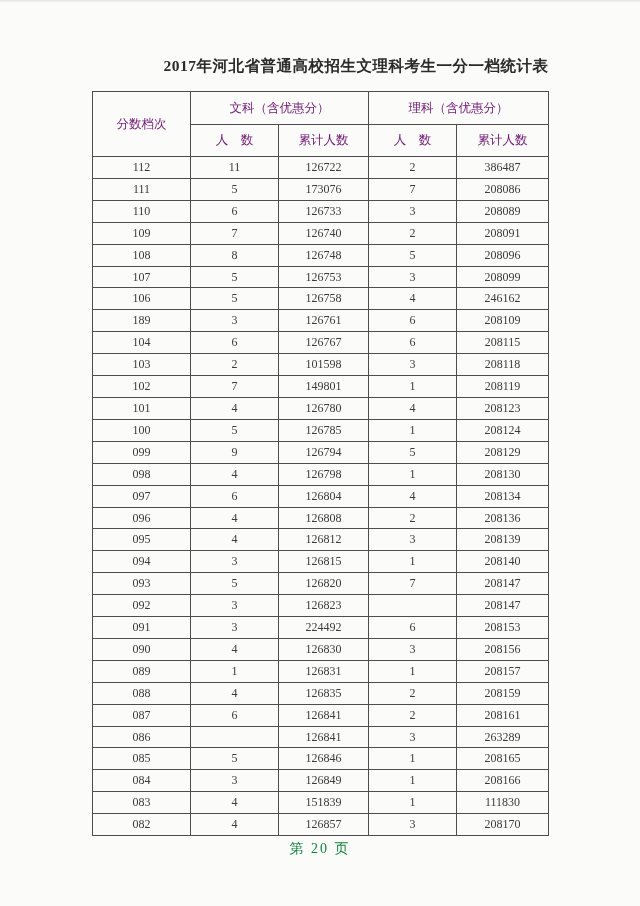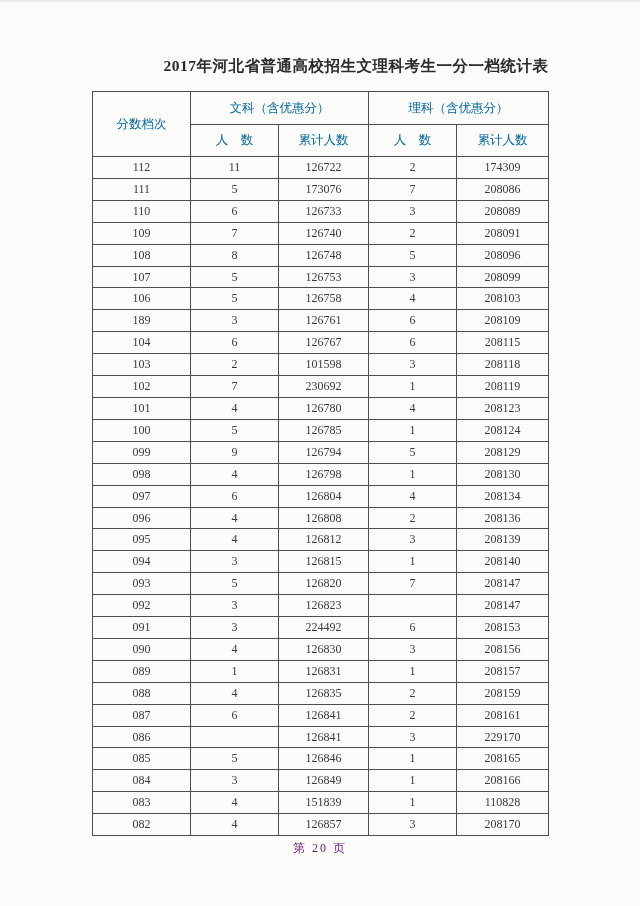--- a/index.html
+++ b/index.html
@@ -48,38 +48,38 @@
     vertical-align: middle;
     padding: 0;
     font-weight: normal;
     font-size: 12px;
     color: #3a3a3a;
     overflow: hidden;
     white-space: nowrap;
   }
   table.stat-table th {
     font-size: 12.5px;
-    color: #0369a1;
+    color: #701a75;
   }
   .hdr-row-1 th { height: 32px; }
   .hdr-row-2 th { height: 31px; }
   tbody.stat-body td { height: 20.9px; line-height: 20.9px; }
   .col-score { width: 98px; }
   .col-cnt-wk { width: 88px; }
   .col-cum-wk { width: 90px; }
   .col-cnt-lk { width: 88px; }
   .col-cum-lk { width: 92px; }
   .doc-footer {
     position: absolute;
     top: 840px;
     left: 0;
     width: 100%;
     text-align: center;
-    font-size: 12px;
-    color: #701a75;
+    font-size: 14px;
+    color: #15803d;
     letter-spacing: 2px;
   }
 </style>
 </head>
 <body>
 
 <div class="page-edge-top"></div>
 
 <div class="doc-title">2017年河北省普通高校招生文理科考生一分一档统计表</div>
 
@@ -103,21 +103,21 @@
       <th>人　数</th>
       <th>累计人数</th>
     </tr>
   </thead>
   <tbody class="stat-body">
       <tr>
         <td>112</td>
         <td>11</td>
         <td>126722</td>
         <td>2</td>
-        <td>174309</td>
+        <td>386487</td>
       </tr>
       <tr>
         <td>111</td>
         <td>5</td>
         <td>173076</td>
         <td>7</td>
         <td>208086</td>
       </tr>
       <tr>
         <td>110</td>
@@ -145,21 +145,21 @@
         <td>5</td>
         <td>126753</td>
         <td>3</td>
         <td>208099</td>
       </tr>
       <tr>
         <td>106</td>
         <td>5</td>
         <td>126758</td>
         <td>4</td>
-        <td>208103</td>
+        <td>246162</td>
       </tr>
       <tr>
         <td>189</td>
         <td>3</td>
         <td>126761</td>
         <td>6</td>
         <td>208109</td>
       </tr>
       <tr>
         <td>104</td>
@@ -171,21 +171,21 @@
       <tr>
         <td>103</td>
         <td>2</td>
         <td>101598</td>
         <td>3</td>
         <td>208118</td>
       </tr>
       <tr>
         <td>102</td>
         <td>7</td>
-        <td>230692</td>
+        <td>149801</td>
         <td>1</td>
         <td>208119</td>
       </tr>
       <tr>
         <td>101</td>
         <td>4</td>
         <td>126780</td>
         <td>4</td>
         <td>208123</td>
       </tr>
@@ -285,42 +285,42 @@
         <td>6</td>
         <td>126841</td>
         <td>2</td>
         <td>208161</td>
       </tr>
       <tr>
         <td>086</td>
         <td></td>
         <td>126841</td>
         <td>3</td>
-        <td>229170</td>
+        <td>263289</td>
       </tr>
       <tr>
         <td>085</td>
         <td>5</td>
         <td>126846</td>
         <td>1</td>
         <td>208165</td>
       </tr>
       <tr>
         <td>084</td>
         <td>3</td>
         <td>126849</td>
         <td>1</td>
         <td>208166</td>
       </tr>
       <tr>
         <td>083</td>
         <td>4</td>
         <td>151839</td>
         <td>1</td>
-        <td>110828</td>
+        <td>111830</td>
       </tr>
       <tr>
         <td>082</td>
         <td>4</td>
         <td>126857</td>
         <td>3</td>
         <td>208170</td>
       </tr>
     </tbody>
 </table>

